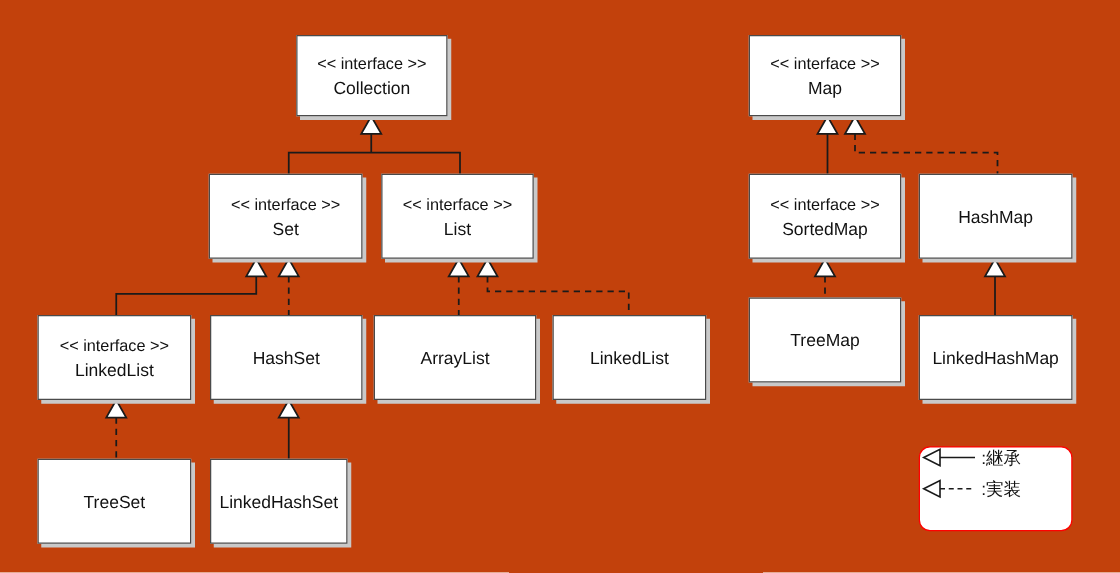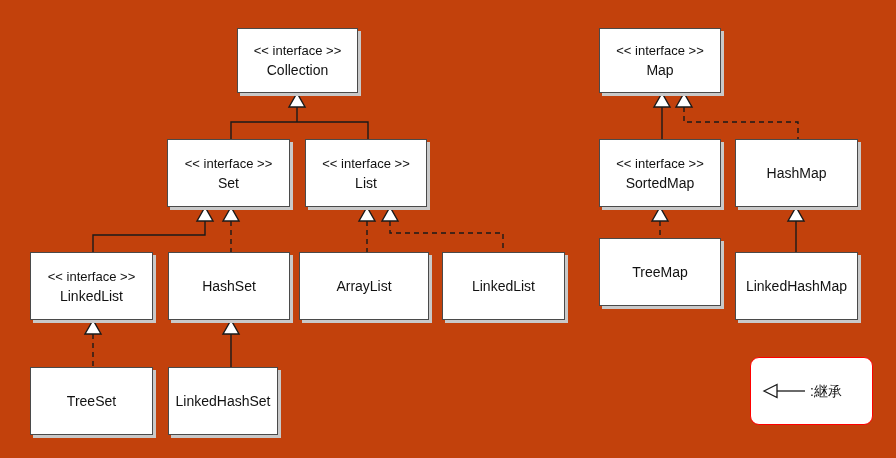--- a/index.html
+++ b/index.html
@@ -42,31 +42,30 @@
   .n-hashset       { left:168px; top:252px; width:122px; height:68px; }
   .n-arraylist     { left:299px; top:252px; width:130px; height:68px; }
   .n-linkedlist    { left:442px; top:252px; width:123px; height:68px;align-items:center; }
   .n-treemap       { left:599px; top:238px; width:122px; height:68px; }
   .n-linkedhashmap { left:735px; top:252px; width:123px; height:68px; }
   .n-treeset       { left:30px;  top:367px; width:123px; height:68px; }
   .n-linkedhashset { left:168px; top:367px; width:110px; height:68px; }
 
   .legend {
     position: absolute;
-    left: 750px; top: 357px;
+    left: 735px; top: 357px;
     width: 123px; height: 68px;
     box-sizing: border-box;
     border: 1.6px solid #ff0000;
     border-radius: 9px;
     background: #ffffff;
     display: flex;
     flex-direction: column;
-    justify-content: center;
     gap: 9px;
-    padding-left: 10px;
+    padding-left: 0;
   }
   .legend-row {
     display: flex;
     align-items: center;
     gap: 3px;
     color: #111111;
     font-size: 14px;
     line-height: 1;
   }
 </style>
@@ -153,15 +152,22 @@
   </div>
 
   <div class="legend">
     <div class="legend-row">
       <svg width="46" height="16" viewBox="0 0 46 16">
         <path d="M3 8 L16 1.5 L16 14.5 Z" fill="#ffffff" stroke="#1a1a1a" stroke-width="1.3"></path>
         <path d="M16 8 L44 8" fill="none" stroke="#1a1a1a" stroke-width="1.3"></path>
       </svg>
       <span>:継承</span>
     </div>
+    <div class="legend-row">
+      <svg width="46" height="16" viewBox="0 0 46 16">
+        <path d="M3 8 L16 1.5 L16 14.5 Z" fill="#ffffff" stroke="#1a1a1a" stroke-width="1.3"></path>
+        <path d="M16 8 L44 8" fill="none" stroke="#1a1a1a" stroke-width="1.3" stroke-dasharray="4 3"></path>
+      </svg>
+      <span>:実装</span>
+    </div>
   </div>
 
 </div>
 
 </body></html>

